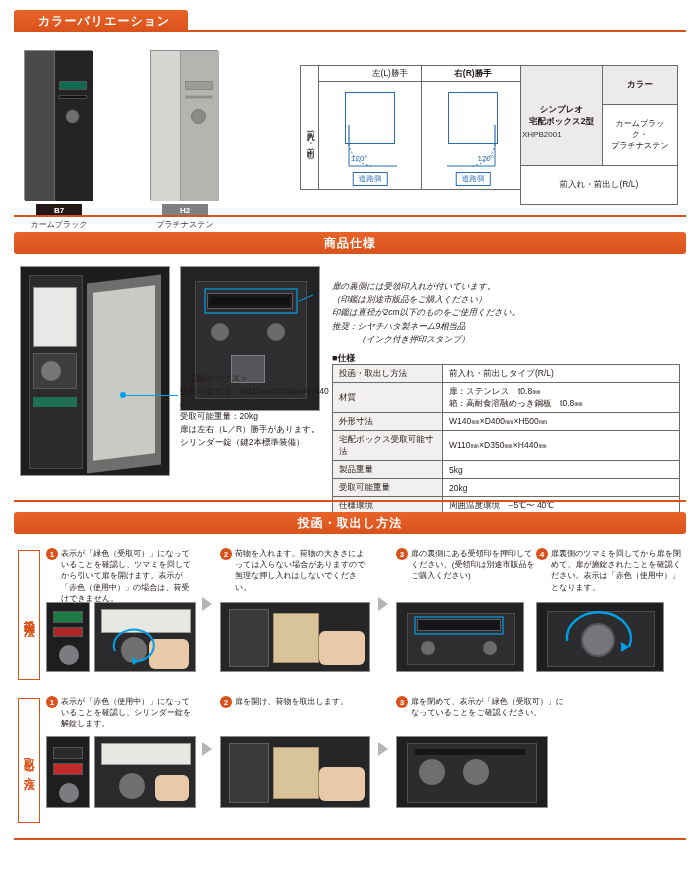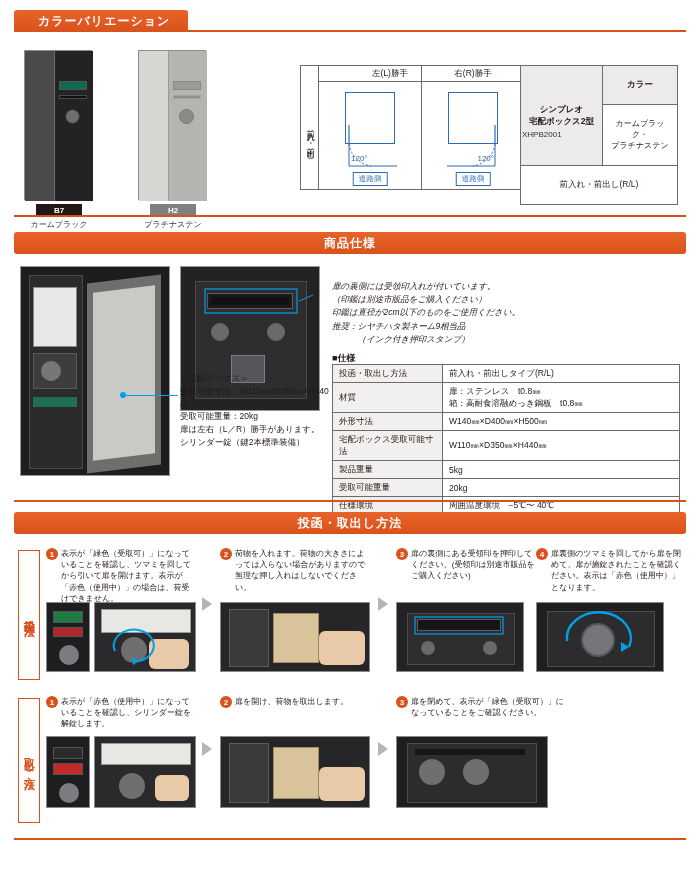--- a/index.html
+++ b/index.html
@@ -215,39 +215,39 @@
       <div class="blk" style="left:30px;top:0;width:38px;height:150px;background:#232325;"></div>
       <div class="blk" style="left:34px;top:30px;width:28px;height:9px;background:#0d6b4f;border:1px solid #555;"></div>
       <div class="blk" style="left:34px;top:44px;width:28px;height:4px;background:#111;border:1px solid #4a4a4a;"></div>
       <div class="blk" style="left:40px;top:58px;width:15px;height:15px;border-radius:50%;background:#6e6e70;border:1px solid #2b2b2b;"></div>
       <div class="blk" style="left:0;top:0;width:30px;height:150px;border-right:1px solid #6a6a6a;"></div>
     </div>
     <div class="label-chip" style="background:#231815;">B7</div>
     <div class="label-name">カームブラック</div>
   </div>
 
-  <div class="swatch-block" style="left:138px; top:40px; width:70px;">
+  <div class="swatch-block" style="left:150px; top:40px; width:70px;">
     <div class="unit-img" style="width:68px;height:150px;background:#c3c3c0;border:1px solid #8d8d8d;">
       <div class="blk" style="left:0;top:0;width:30px;height:150px;background:#d6d6d3;"></div>
       <div class="blk" style="left:30px;top:0;width:38px;height:150px;background:#b4b4b1;"></div>
       <div class="blk" style="left:34px;top:30px;width:28px;height:9px;background:#9b9b98;border:1px solid #888;"></div>
       <div class="blk" style="left:34px;top:44px;width:28px;height:4px;background:#8f8f8c;border:1px solid #a5a5a2;"></div>
       <div class="blk" style="left:40px;top:58px;width:15px;height:15px;border-radius:50%;background:#8a8a87;border:1px solid #777;"></div>
       <div class="blk" style="left:0;top:0;width:30px;height:150px;border-right:1px solid #9a9a97;"></div>
     </div>
     <div class="label-chip" style="background:#808080;">H2</div>
     <div class="label-name">プラチナステン</div>
   </div>
 
   <table class="hand-table" style="left:300px; top:55px;">
     <tbody>
         <tr>
       <td rowspan="2" style="width:18px;"></td>
       <td style="height:16px;width:103px;padding-left:40px;">左(L)勝手</td>
-      <td style="height:16px;width:103px;">右(R)勝手</td>
+      <td style="height:16px;width:103px;font-weight:bold;">右(R)勝手</td>
     </tr>
     <tr>
       <td class="door-cell">
         <div class="door-shape"></div>
         <svg width="103" height="108" style="position:absolute;left:0;top:0;">
           <path d="M 30 62 L 30 84 L 78 84" fill="none" stroke="#2b6cb0" stroke-width="1"></path>
           <path d="M 30 62 A 26 26 0 0 0 52 84" fill="none" stroke="#2b6cb0" stroke-width="1" stroke-dasharray="2,2"></path>
           <path d="M 30 62 L 30 43" stroke="#2b6cb0" stroke-width="1.2"></path>
         </svg>
         <div class="arc-label" style="left:32px;">120°</div>

